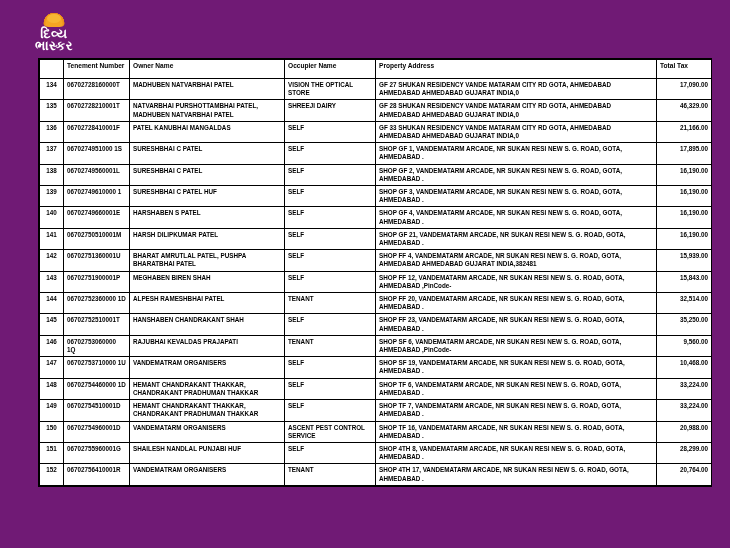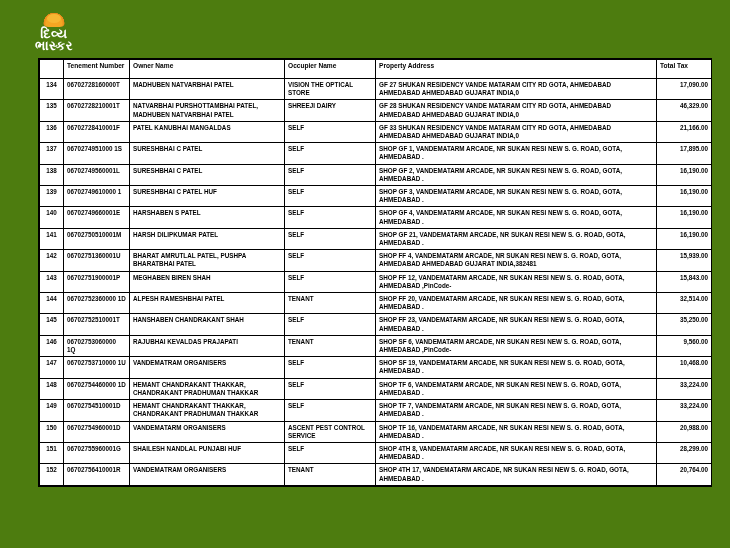--- a/index.html
+++ b/index.html
@@ -10,21 +10,21 @@
     width: 730px;
     height: 548px;
     background: #1e3a5f;
     font-family: "Liberation Sans", sans-serif;
     overflow: hidden;
   }
   .page {
     position: relative;
     width: 730px;
     height: 548px;
-    background: #4d7c0f;
+    background: #701a75;
   }
   .logo-block {
     position: absolute;
     left: 12px;
     top: 8px;
     width: 84px;
     height: 48px;
     display: flex;
     flex-direction: column;
     align-items: center;

